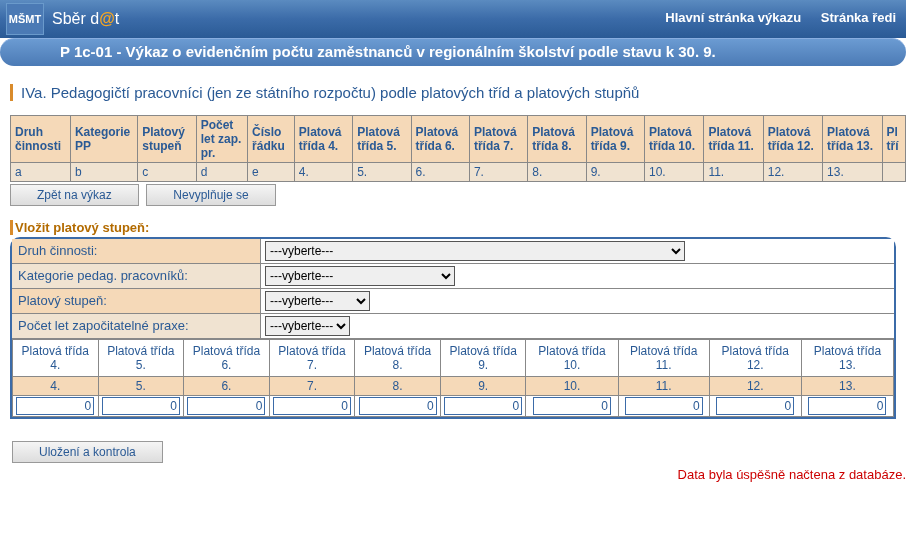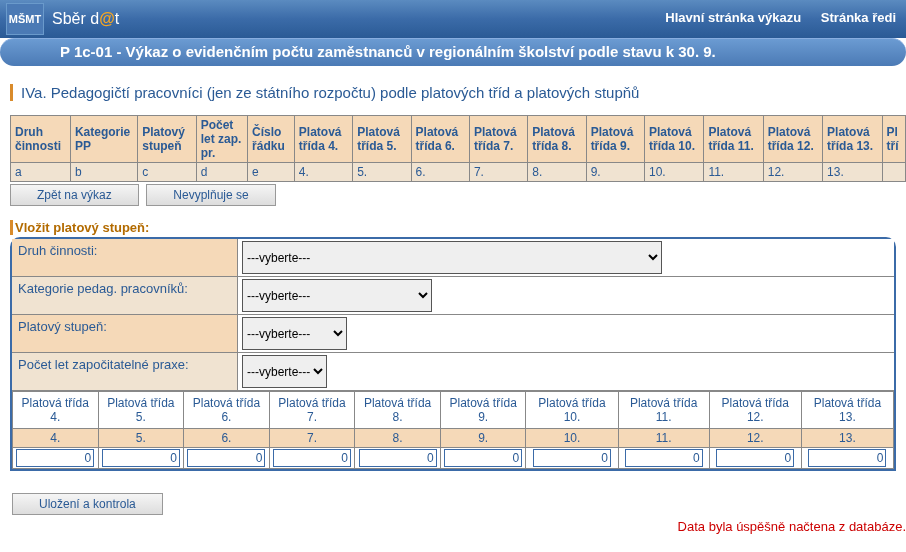--- a/index.html
+++ b/index.html
@@ -71,27 +71,27 @@
   }
   .panel-head {
     background:linear-gradient(to bottom,#6b9bd2,#3b6ba8);
     color:#fff; font-weight:bold; padding:3px 10px;
     border-radius:8px 8px 0 0;
     border-bottom:2px solid #2a5a95;
   }
   .panel-body { padding:0; }
   .formrow { display:flex; border-bottom:1px solid #888;}
   .formrow .lab {
-    width:226px; background:#f5d9b8; color:#2a5a95;
+    width:249px; background:#f5d9b8; color:#2a5a95;
     padding:4px 6px; border-right:1px solid #888;
     font-size:13px;
   }
   .formrow .fld { flex:1; padding:2px 4px; background:#fff;}
   .formrow.alt .lab { background:#f0e3d1;}
-  select { font-size:12px; height:33px; border:1px solid #555;}
+  select { font-size:12px; height:20px; border:1px solid #555;}
   .widesel { width:420px;}
   .medsel { width:190px;}
   .smsel { width:105px;}
   .xssel { width:85px;}
 
   .classtable { width:100%; border-collapse:collapse; }
   .classtable th, .classtable td {
     border:1px solid #888; text-align:center; font-size:12px;
     color:#2a5a95;
   }

